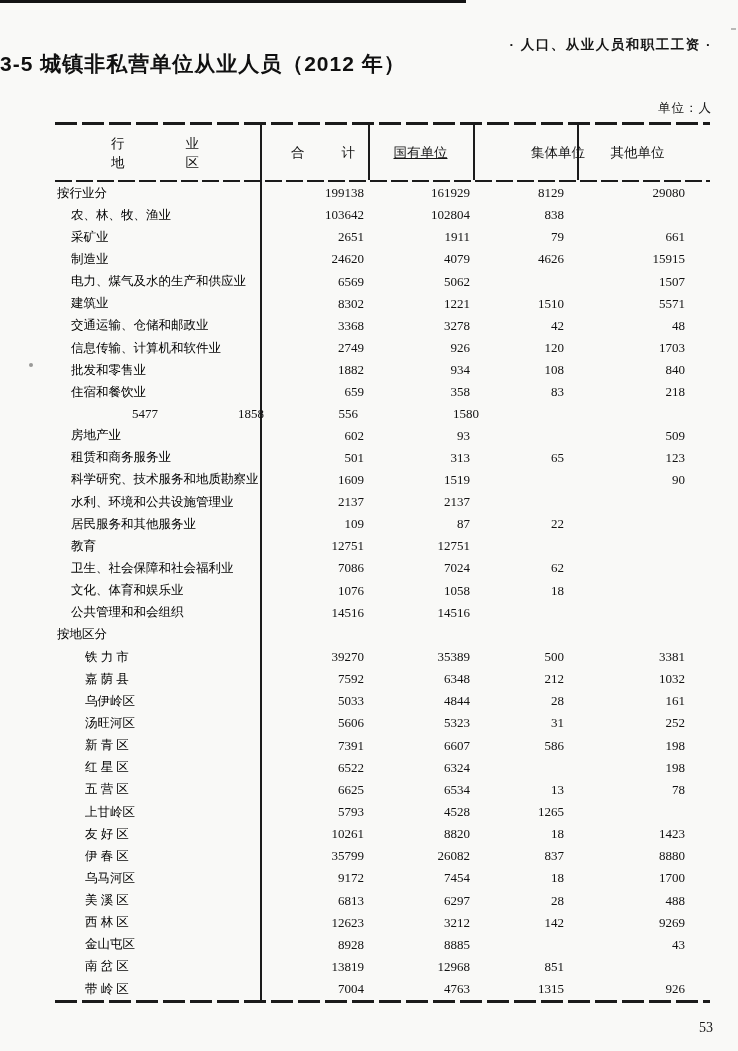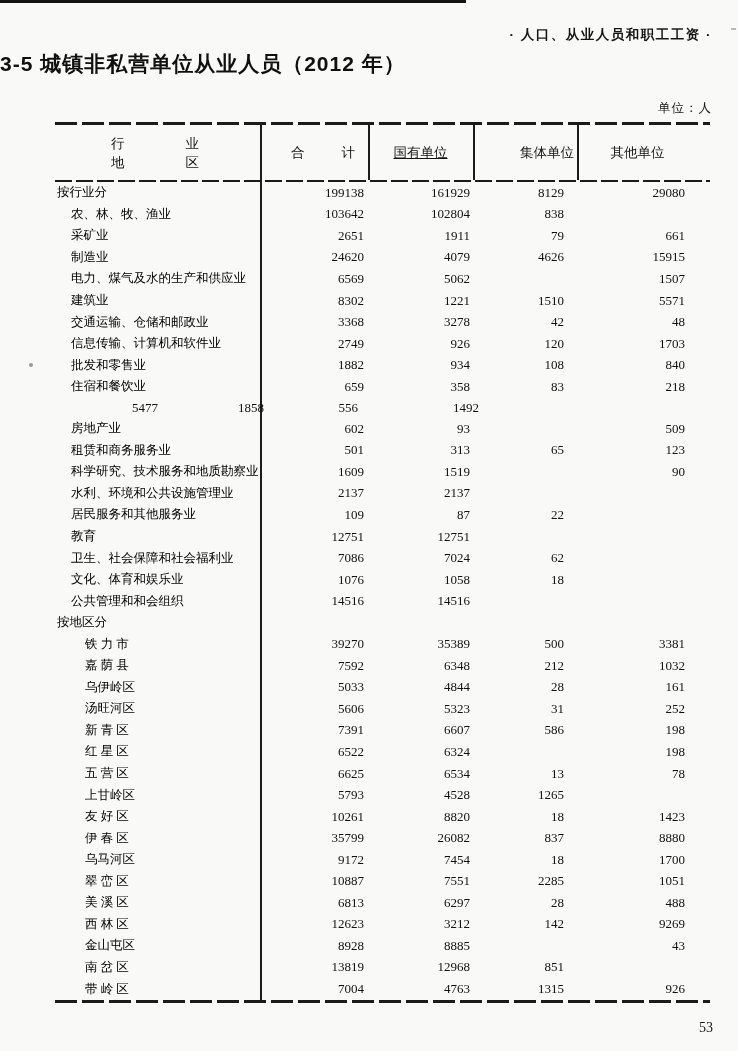--- a/index.html
+++ b/index.html
@@ -7,21 +7,21 @@
     position:relative;width:738px;height:1051px;margin:0 auto;
     background:#f9f9f7;overflow:hidden;color:#1a1a1a;
     font-family:"Liberation Serif","DejaVu Serif",serif;
   }
   
   .scan-strip{position:absolute;left:0;top:0;width:466px;height:3px;background:#141414;}
   .scan-dot{position:absolute;left:29px;top:363px;width:4px;height:4px;background:#9a9a98;border-radius:50%;}
   .scan-tick{position:absolute;right:2px;top:28px;width:5px;height:2px;background:#b9b9b7;}
 
   .running-head{
-    position:absolute;top:26px;right:26px;width:460px;text-align:right;
+    position:absolute;top:36px;right:26px;width:460px;text-align:right;
     font-family:"Liberation Sans","DejaVu Sans",sans-serif;
     font-weight:bold;font-size:13.5px;letter-spacing:1.5px;color:#151515;
   }
   .doc-title{
     position:absolute;top:50px;left:0;width:730px;text-align:left;
     font-family:"Liberation Sans","DejaVu Sans",sans-serif;
     font-weight:bold;font-size:21px;letter-spacing:1px;color:#101010;
   }
   .unit-label{
     position:absolute;top:100px;right:26px;font-size:12.5px;font-weight:normal;letter-spacing:1px;
@@ -41,21 +41,21 @@
   .vline-h2{left:418px;top:3px;width:1.5px;height:55px;}
   .vline-h3{left:522px;top:3px;width:1.5px;height:55px;}
 
   .hcell{position:absolute;top:3px;height:55px;display:flex;flex-direction:column;justify-content:center;
          font-size:13.5px;color:#141414;}
   .h-stub{left:0;width:206px;}
   .h-stub .spread{width:88px;margin-left:56px;display:flex;justify-content:space-between;line-height:19px;}
   .h-c2{left:206px;width:107px;}
   .h-c2 .spread{width:64px;margin-left:30px;display:flex;justify-content:space-between;}
   .h-c3{left:313px;width:105px;text-align:center;text-decoration:underline;}
-  .h-c4{left:440px;width:104px;text-align:center;}
+  .h-c4{left:426px;width:104px;text-align:right;}
   .h-c5{left:522px;width:133px;text-align:center;padding-right:12px;box-sizing:border-box;}
 
   .tbody{position:absolute;left:0;top:60px;width:655px;height:818px;display:flex;flex-direction:column;}
   .tr{flex:1 1 auto;display:flex;align-items:center;}
   .c-label{width:206px;box-sizing:border-box;font-size:12.5px;white-space:nowrap;overflow:hidden;color:#000000;}
   .ind-0{padding-left:2px;}
   .ind-1{padding-left:16px;}
   .ind-2{padding-left:30px;}
   .c-num{box-sizing:border-box;text-align:right;font-size:13px;color:#111;font-family:"Liberation Serif","DejaVu Serif",serif;}
   .c-v1{width:107px;padding-right:4px;}
@@ -180,21 +180,21 @@
     <div class="c-label ind-1">住宿和餐饮业</div>
     <div class="c-num c-v1">659</div>
     <div class="c-num c-v2">358</div>
     <div class="c-num c-v3">83</div>
     <div class="c-num c-v4">218</div>
   </div>
         <div class="tr">
     <div class="c-num c-v1">5477</div>
     <div class="c-num c-v2">1858</div>
     <div class="c-num c-v3">556</div>
-    <div class="c-num c-v4">1492</div>
+    <div class="c-num c-v4">1580</div>
   </div>
         <div class="tr">
     <div class="c-label ind-1">房地产业</div>
     <div class="c-num c-v1">602</div>
     <div class="c-num c-v2">93</div>
     <div class="c-num c-v3"></div>
     <div class="c-num c-v4">509</div>
   </div>
         <div class="tr">
     <div class="c-label ind-1">租赁和商务服务业</div>
@@ -330,27 +330,20 @@
     <div class="c-num c-v4">8880</div>
   </div>
         <div class="tr">
     <div class="c-label ind-2">乌马河区</div>
     <div class="c-num c-v1">9172</div>
     <div class="c-num c-v2">7454</div>
     <div class="c-num c-v3">18</div>
     <div class="c-num c-v4">1700</div>
   </div>
         <div class="tr">
-    <div class="c-label ind-2">翠 峦 区</div>
-    <div class="c-num c-v1">10887</div>
-    <div class="c-num c-v2">7551</div>
-    <div class="c-num c-v3">2285</div>
-    <div class="c-num c-v4">1051</div>
-  </div>
-        <div class="tr">
     <div class="c-label ind-2">美 溪 区</div>
     <div class="c-num c-v1">6813</div>
     <div class="c-num c-v2">6297</div>
     <div class="c-num c-v3">28</div>
     <div class="c-num c-v4">488</div>
   </div>
         <div class="tr">
     <div class="c-label ind-2">西 林 区</div>
     <div class="c-num c-v1">12623</div>
     <div class="c-num c-v2">3212</div>

